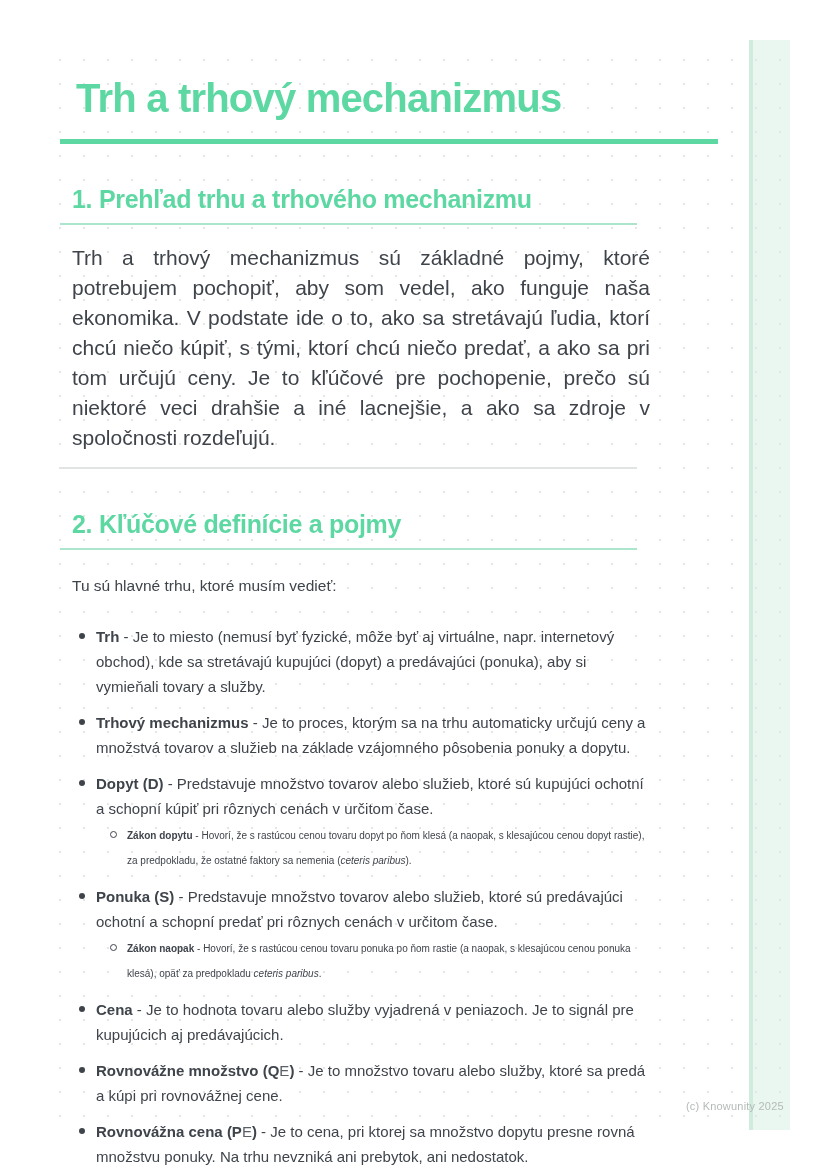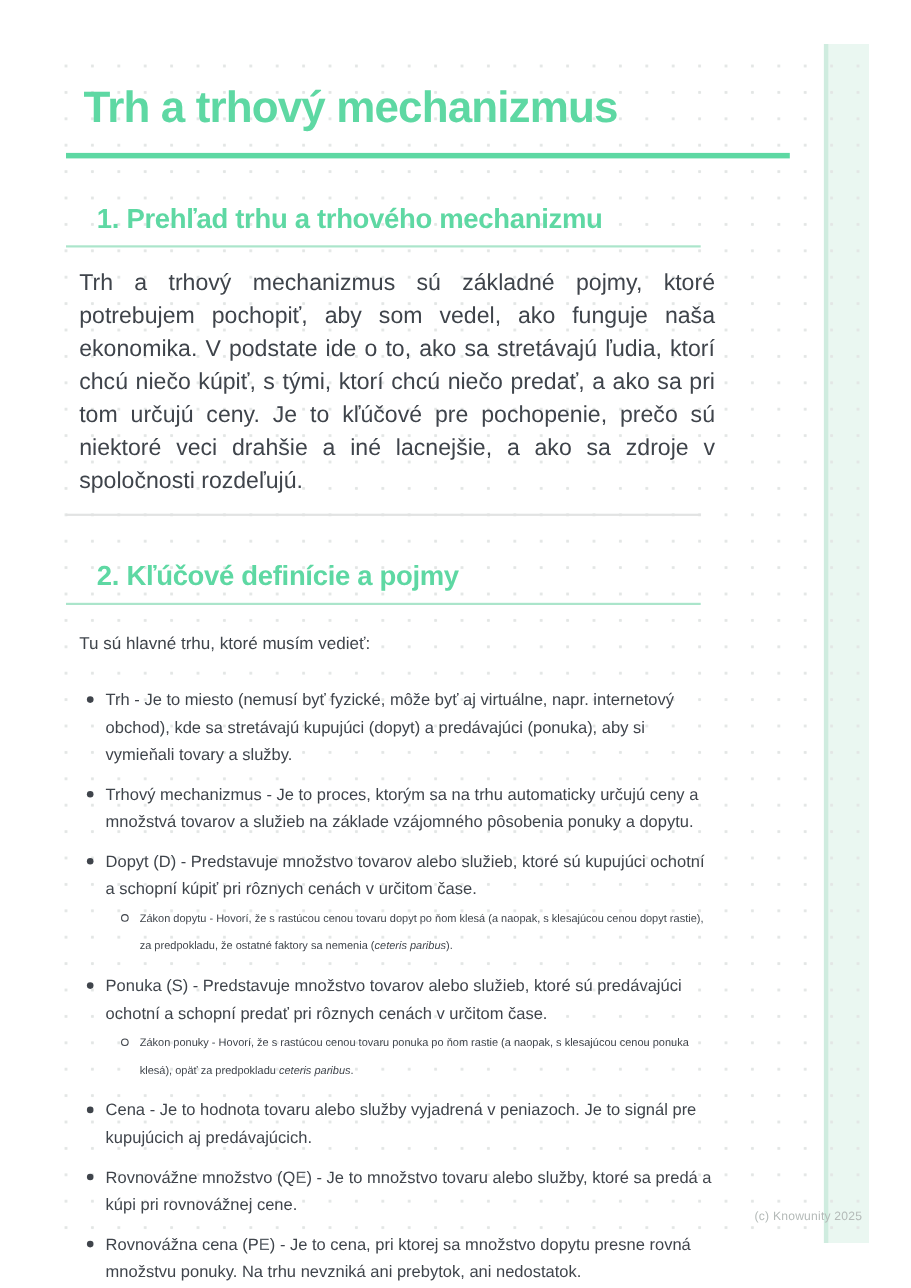--- a/index.html
+++ b/index.html
@@ -21,21 +21,21 @@
   }
   .content { position:absolute; left:72px; top:70px; width:578px; }
 
   h1.title {
     margin:4px; font-size:40px; line-height:48px; font-weight:bold;
     letter-spacing:-0.8px; color:#5ed8a3;
   }
   .rule-thick { height:5px; background:#5ed8a3; margin:17px 0 0 -12px; width:658px; }
 
   h2.heading {
-    margin:40px 0 0 16px; font-size:25px; line-height:30px; font-weight:bold;
+    margin:40px 0 0 0; font-size:25px; line-height:30px; font-weight:bold;
     letter-spacing:-0.3px; color:#5ed8a3;
   }
   .rule-thin { height:2px; background:#abe5cb; margin:9px 0 0 -12px; width:577px; }
 
   p.para {
     margin:18px 0 0 0; font-size:21px; line-height:30px;
     text-align:justify; color:#3f444b;
   }
   .divider { height:2px; background:#e2e3e3; margin:14px 0 0 -12px; width:577px; }
 
@@ -50,21 +50,21 @@
     content:""; position:absolute; left:-17px; top:9px;
     width:6px; height:6px; border-radius:50%; background:#3f444b;
   }
   ul.subs { list-style:none; margin:2px 0 0 0; padding:0 0 0 31px; }
   ul.subs > li.sub-item { position:relative; font-size:10px; line-height:25px; }
   ul.subs > li.sub-item::before {
     content:""; position:absolute; left:-17px; top:8px;
     width:5px; height:5px; border-radius:50%;
     border:1.5px solid #3f444b; background:transparent;
   }
-  .b { font-weight:normal; }
+  .b { font-weight:bold; }
   .i { font-style:italic; }
   .sub-e { font-weight:normal; color:#5a6066; }
 
   .footer {
     position:absolute; left:686px; top:1100px;
     font-size:11px; color:#b4bab8; letter-spacing:0.2px;
   }
 </style>
 </head>
 <body>
@@ -97,21 +97,21 @@
       <li class="item"><span class="b">Trhový mechanizmus</span><span class="b sub-e"></span><span class="b"></span><span> - Je to proces, ktorým sa na trhu automaticky určujú ceny a množstvá tovarov a služieb na základe vzájomného pôsobenia ponuky a dopytu.</span><span class="i"></span><span></span></li>
 
       <li class="item"><span class="b">Dopyt (D)</span><span class="b sub-e"></span><span class="b"></span><span> - Predstavuje množstvo tovarov alebo služieb, ktoré sú kupujúci ochotní a schopní kúpiť pri rôznych cenách v určitom čase.</span><span class="i"></span><span></span>
         <ul class="subs">
           <li class="sub-item"><span class="b">Zákon dopytu</span><span> - Hovorí, že s rastúcou cenou tovaru dopyt po ňom klesá (a naopak, s klesajúcou cenou dopyt rastie), za predpokladu, že ostatné faktory sa nemenia (</span><span class="i">ceteris paribus</span><span>).</span></li>
         </ul>
       </li>
 
       <li class="item"><span class="b">Ponuka (S)</span><span class="b sub-e"></span><span class="b"></span><span> - Predstavuje množstvo tovarov alebo služieb, ktoré sú predávajúci ochotní a schopní predať pri rôznych cenách v určitom čase.</span><span class="i"></span><span></span>
         <ul class="subs">
-          <li class="sub-item"><span class="b">Zákon ponuky</span><span> - Hovorí, že s rastúcou cenou tovaru ponuka po ňom rastie (a naopak, s klesajúcou cenou ponuka klesá), opäť za predpokladu </span><span class="i">ceteris paribus</span><span>.</span></li>
+          <li class="sub-item"><span class="b">Zákon naopak</span><span> - Hovorí, že s rastúcou cenou tovaru ponuka po ňom rastie (a naopak, s klesajúcou cenou ponuka klesá), opäť za predpokladu </span><span class="i">ceteris paribus</span><span>.</span></li>
         </ul>
       </li>
 
       <li class="item"><span class="b">Cena</span><span class="b sub-e"></span><span class="b"></span><span> - Je to hodnota tovaru alebo služby vyjadrená v peniazoch. Je to signál pre kupujúcich aj predávajúcich.</span><span class="i"></span><span></span></li>
 
       <li class="item"><span class="b">Rovnovážne množstvo (Q</span><span class="b sub-e">E</span><span class="b">)</span><span> - Je to množstvo tovaru alebo služby, ktoré sa predá a kúpi pri rovnovážnej cene.</span><span class="i"></span><span></span></li>
 
       <li class="item"><span class="b">Rovnovážna cena (P</span><span class="b sub-e">E</span><span class="b">)</span><span> - Je to cena, pri ktorej sa množstvo dopytu presne rovná množstvu ponuky. Na trhu nevzniká ani prebytok, ani nedostatok.</span><span class="i"></span><span></span></li>
 
     </ul>

